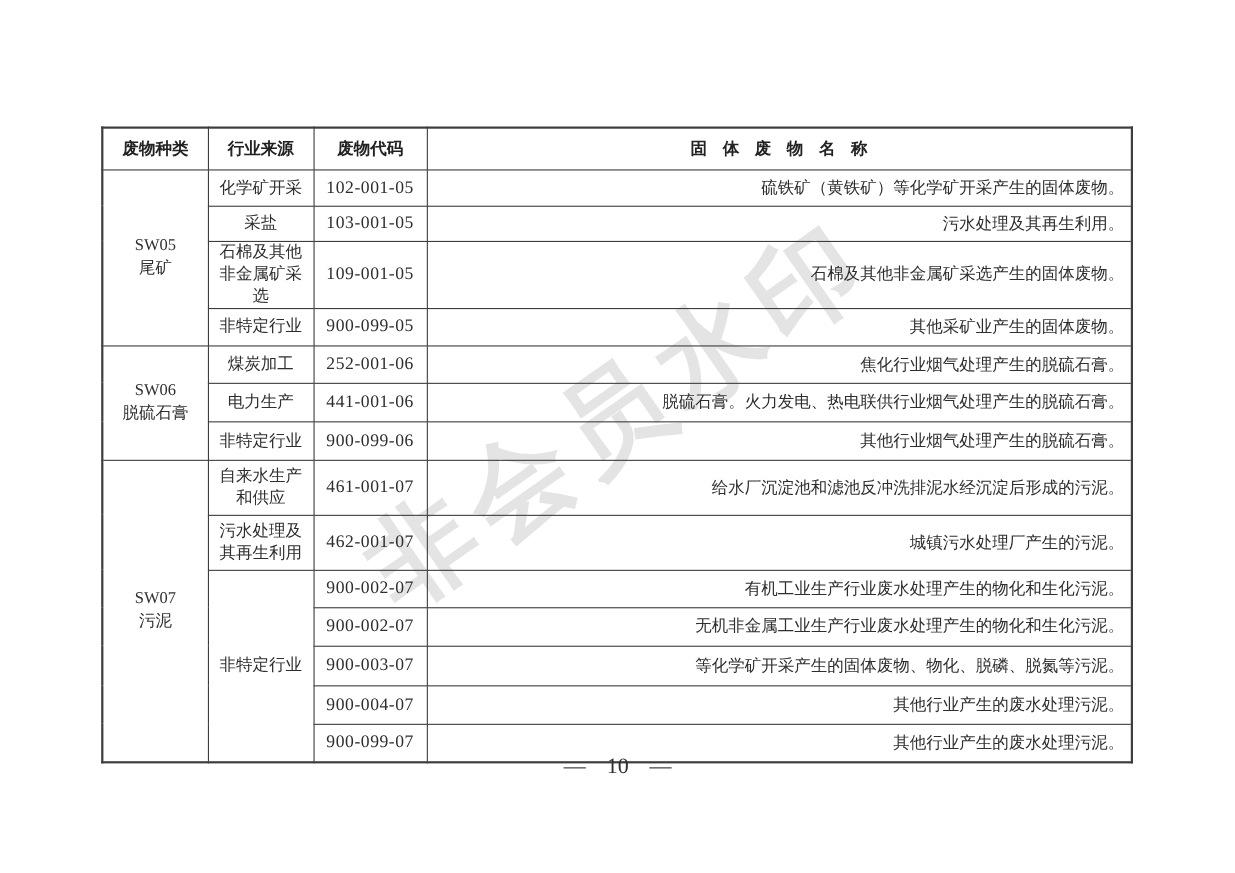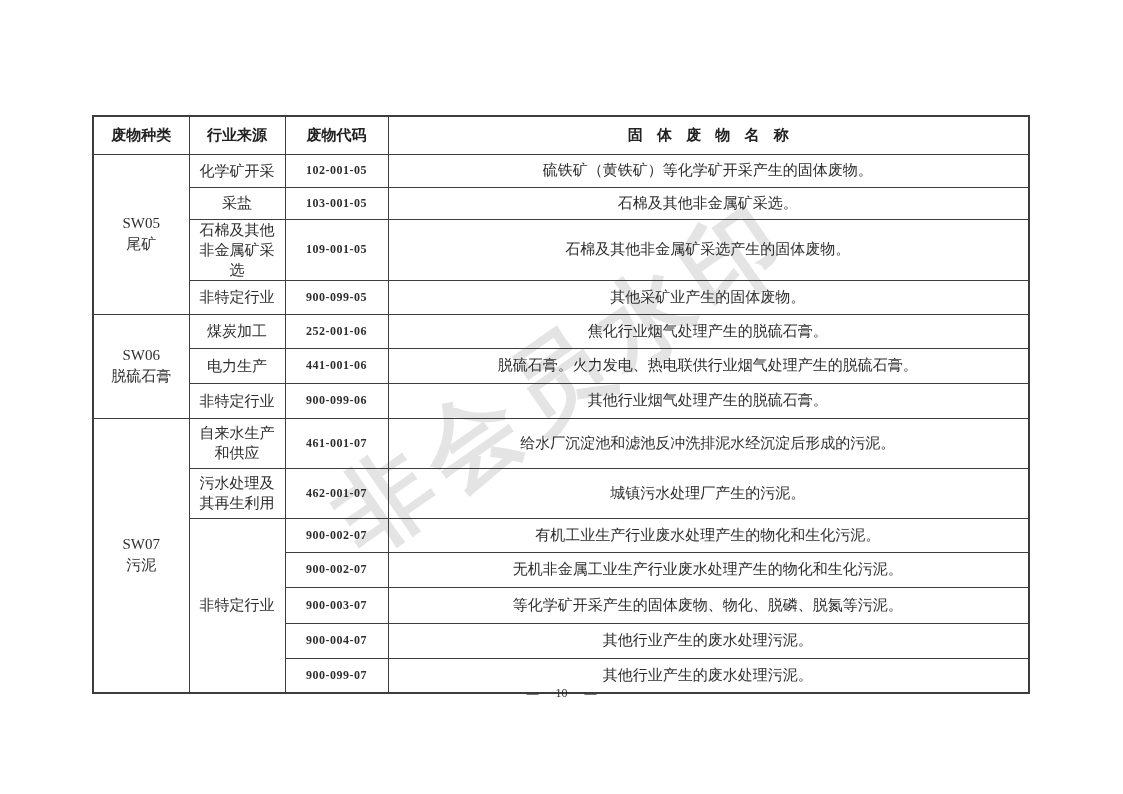--- a/index.html
+++ b/index.html
@@ -59,45 +59,44 @@
   td.cat {
     font-size: 15px;
     line-height: 21px;
   }
   td.ind {
     font-size: 15px;
     line-height: 20px;
     padding: 0 6px;
   }
   td.code {
-    font-size: 12px;
+    font-size: 16px;
     letter-spacing: 0.5px;
-    font-weight: bold;
   }
   td.name {
-    text-align: center;
+    text-align: right;
     font-size: 15px;
     padding-left: 5px;
     padding-right: 6px;
   }
   tr.h38 { height: 38px; }
   tr.h33 { height: 33px; }
   tr.h32 { height: 32px; }
   tr.h47 { height: 47px; }
   tr.h34 { height: 34px; }
   tr.h35 { height: 35px; margin-left: 44px; }
   tr.h36 { height: 36px; }
   tr.h50 { height: 50px; }
   .pageno {
     position: absolute;
     left: 0;
     top: 686px;
     width: 1123px;
     text-align: center;
-    font-size: 12px;
+    font-size: 20px;
     word-spacing: 14px;
     color: #2e2e2e;
     z-index: 1;
   }
 </style>
 </head>
 <body>
 
 <div class="page">
 
@@ -125,21 +124,21 @@
           <div>SW05</div>
           <div>尾矿</div>
         </td>
         <td class="ind">化学矿开采</td>
         <td class="code">102-001-05</td>
         <td class="name">硫铁矿（黄铁矿）等化学矿开采产生的固体废物。</td>
       </tr>
       <tr class="h32">
         <td class="ind">采盐</td>
         <td class="code">103-001-05</td>
-        <td class="name">石棉及其他非金属矿采选。</td>
+        <td class="name">污水处理及其再生利用。</td>
       </tr>
       <tr class="h47">
         <td class="ind">石棉及其他非金属矿采选</td>
         <td class="code">109-001-05</td>
         <td class="name">石棉及其他非金属矿采选产生的固体废物。</td>
       </tr>
       <tr class="h34">
         <td class="ind">非特定行业</td>
         <td class="code">900-099-05</td>
         <td class="name">其他采矿业产生的固体废物。</td>

